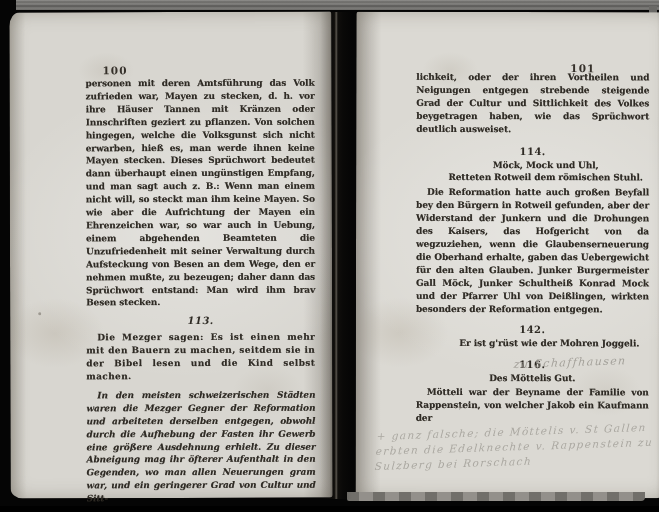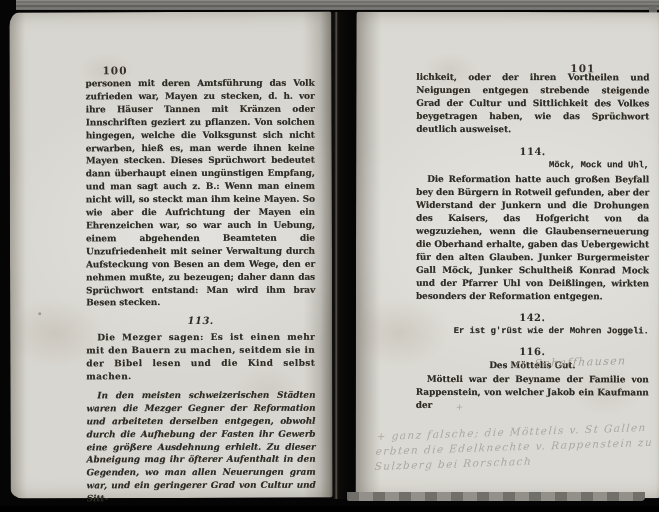--- a/index.html
+++ b/index.html
@@ -74,21 +74,21 @@
     font-size:8.9px;font-weight:bold;line-height:12.9px;
     text-align:justify;letter-spacing:-.05px;
     text-shadow:.2px .2px .4px rgba(47,43,37,.55);
   }
   .indent{text-indent:11px;}
   .secnum{
     text-align:center;font-size:10px;font-weight:bold;letter-spacing:.5px;
     line-height:12px;
   }
   .proverb{letter-spacing:.45px;}
-  .pline{white-space:nowrap;text-align:right;font-family:Liberation Mono, monospace;}
+  .pline{white-space:nowrap;text-align:center;}
   .pad1{padding-left:26px;}
   .pad2{padding-left:34px;}
   .ctr{text-align:center;text-indent:0;}
   .mt6{margin-top:6px;font-style:italic;} .mt10{margin-top:10px;} .mt2{margin-top:2px;}
   .mt4{margin-top:4px;} .mt1{margin-top:1px;} .mt9{margin-top:9px;}
   
   .hand{
     position:absolute;font-style:italic;color:#96938c;
     font-size:10.5px;letter-spacing:1.4px;line-height:15px;
     transform:rotate(-2deg) skewX(-6deg);opacity:.8;white-space:nowrap;
@@ -123,20 +123,21 @@
 
   <div class="page page-right">
     <div class="mottle"></div>
     <div class="pnum" style="left:214px;top:50px;">101</div>
 
     <div class="col col-right">
       <div class="body">lichkeit, oder der ihren Vortheilen und Neigungen entgegen strebende steigende Grad der Cultur und Sittlichkeit des Volkes beygetragen haben, wie das Sprüchwort deutlich ausweiset.</div>
 
       <div class="secnum mt10">114.</div>
       <div class="body pline pad1 mt1">Möck, Mock und Uhl,</div>
+      <div class="body pline pad1">Retteten Rotweil dem römischen Stuhl.</div>
       <div class="body mt2 indent">Die Reformation hatte auch großen Beyfall bey den Bürgern in Rotweil gefunden, aber der Widerstand der Junkern und die Drohungen des Kaisers, das Hofgericht von da wegzuziehen, wenn die Glaubenserneuerung die Oberhand erhalte, gaben das Uebergewicht für den alten Glauben. Junker Burgermeister Gall Möck, Junker Schultheiß Konrad Mock und der Pfarrer Uhl von Deißlingen, wirkten besonders der Reformation entgegen.</div>
 
       <div class="secnum mt9">142.</div>
       <div class="body pline pad2 mt1">Er ist g'rüst wie der Mohren Joggeli.</div>
 
       <div class="secnum mt9">116.</div>
       <div class="body ctr mt1">Des Möttelis Gut.</div>
       <div class="body mt1 indent">Mötteli war der Beyname der Familie von Rappenstein, von welcher Jakob ein Kaufmann der</div>
     </div>
 

